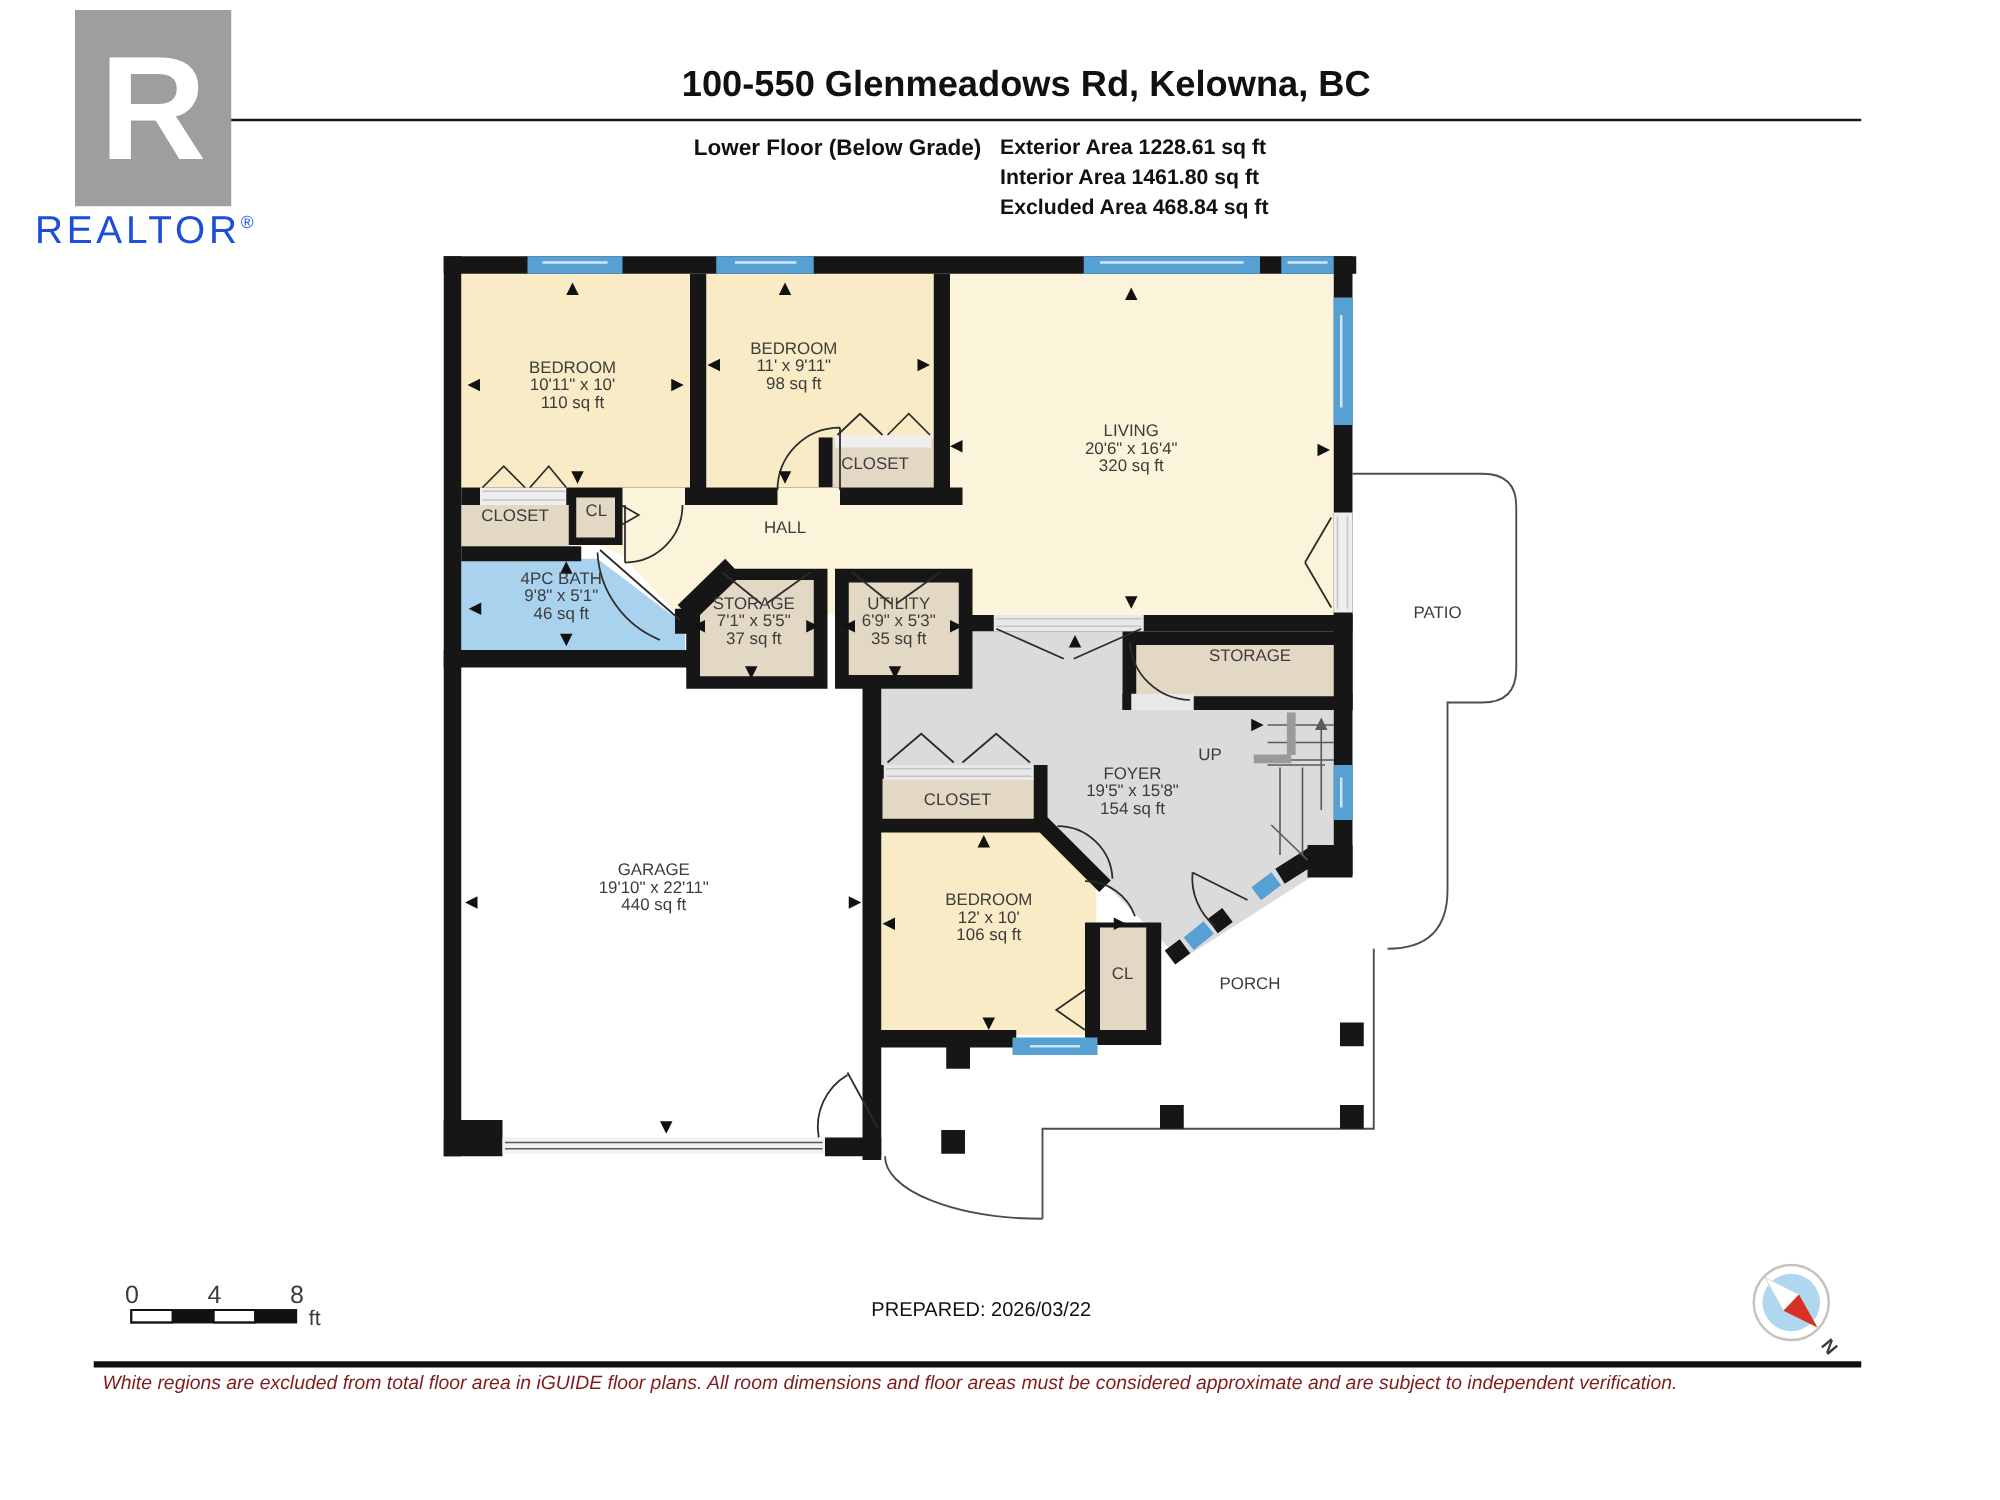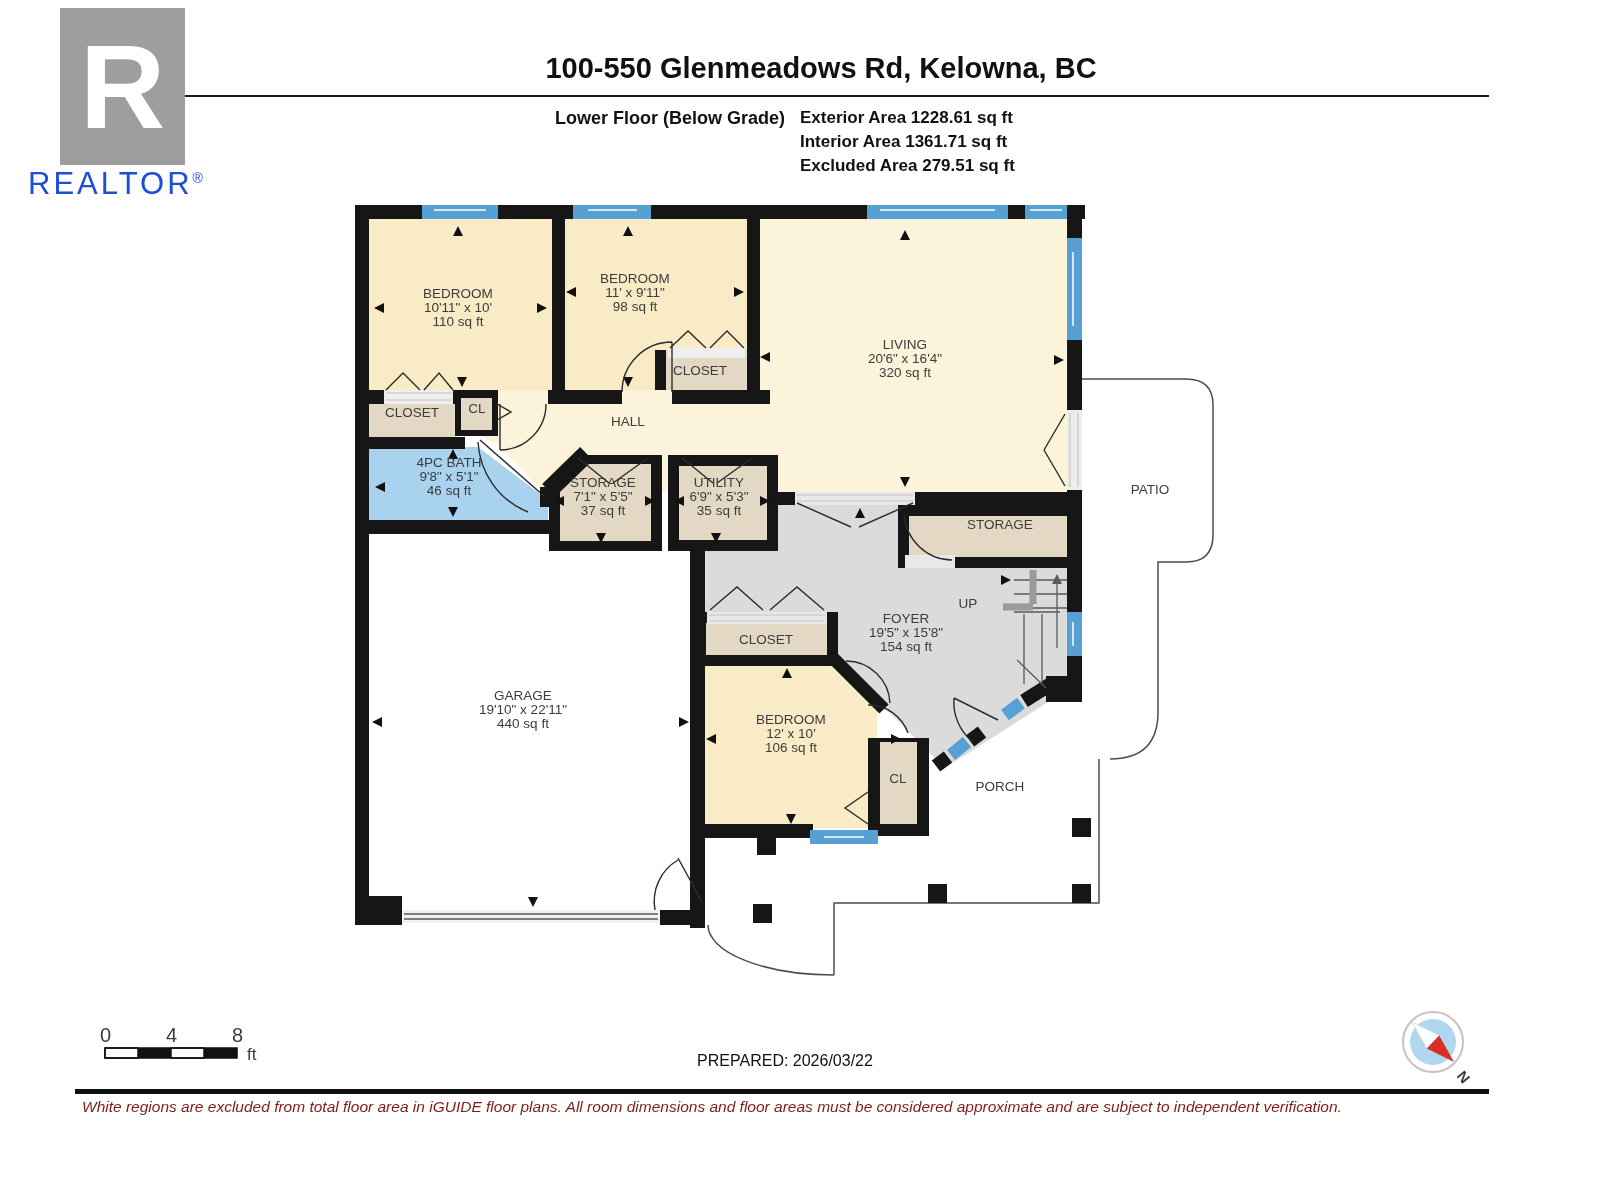--- a/index.html
+++ b/index.html
@@ -7,21 +7,21 @@
   .abs{position:absolute;}
   #logo-box{left:60px;top:8px;width:125px;height:157px;background:#9e9e9e;color:#fff;
     display:flex;align-items:center;justify-content:center;font-weight:bold;font-size:118px;z-index:2;}
   #logo-word{left:28px;top:166px;font-size:31px;color:#1d4ed8;letter-spacing:3px;z-index:2;}
   #logo-word sup{font-size:14px;}
   #page-title{left:0;right:0;top:52px;text-align:center;font-size:29px;font-weight:bold;color:#111;padding-left:42px;}
   #title-rule{left:75px;top:95px;width:1414px;height:2px;background:#1a1a1a;}
   #floor-label{left:420px;top:108px;width:365px;text-align:right;font-weight:bold;font-size:18px;color:#111;}
   .area-line{left:800px;width:400px;font-size:17px;color:#111;font-weight:bold;}
   #plan-svg{left:0;top:0;}
-  #prepared{left:585px;top:1040px;width:400px;text-align:center;font-size:16px;color:#111;margin-top:12px;}
+  #prepared{left:585px;top:1040px;width:400px;text-align:center;font-size:16px;color:#111;}
   #footer-rule{left:75px;top:1089px;width:1414px;height:5px;background:#101010;}
   #disclaimer{left:82px;top:1098px;width:1450px;font-size:15.5px;color:#7f1d1d;font-style:italic;}
   text{font-family:"Liberation Sans",sans-serif;fill:#3c3c3c;}
   .rm{font-size:13.5px;text-anchor:middle;}
   .thin{stroke:#4d4d4d;stroke-width:1.5;fill:none;}
   .door{stroke:#2b2b2b;stroke-width:1.4;fill:none;}
   .sill{stroke:#c4c4c4;stroke-width:1.2;fill:none;}
   .step{stroke:#5a5a5a;stroke-width:1.3;fill:none;}
 </style>
 </head>
@@ -29,22 +29,22 @@
 
 <div class="abs" id="logo-box">
   <span>R</span>
 </div>
 <div class="abs" id="logo-word"><span>REALTOR</span><sup>®</sup></div>
 
 <div class="abs" id="page-title">100-550 Glenmeadows Rd, Kelowna, BC</div>
 <div class="abs" id="title-rule"></div>
 <div class="abs" id="floor-label">Lower Floor (Below Grade)</div>
 <div class="abs area-line" style="top:108px">Exterior Area 1228.61 sq ft</div>
-<div class="abs area-line" style="top:132px">Interior Area 1361.71 sq ft</div>
-<div class="abs area-line" style="top:156px">Excluded Area 279.51 sq ft</div>
+<div class="abs area-line" style="top:132px">Interior Area 1461.80 sq ft</div>
+<div class="abs area-line" style="top:156px">Excluded Area 468.84 sq ft</div>
 
 <svg class="abs" id="plan-svg" width="1600" height="1200" viewBox="0 0 1600 1200">
 
   <g>
     <rect x="369" y="219" width="183" height="171" fill="#F9EBC5"></rect>
     <rect x="565" y="219" width="182" height="171" fill="#F9EBC5"></rect>
     <rect x="760" y="219" width="307" height="273" fill="#FBF3DA"></rect>
     <polygon points="465,402 760,402 760,492 600,492 550,500 497,444 465,430" fill="#FBF3DA"></polygon>
     <polygon points="369,447 478,447 548,500 548,522 369,522" fill="#A9D2EF"></polygon>
     <polygon points="705,551 778,551 778,492 795,492 795,505 898,505 898,568 1067,568 1067,690 945,768 908,731 882,705 833,657 833,618 705,618" fill="#DBDBDB"></polygon>

